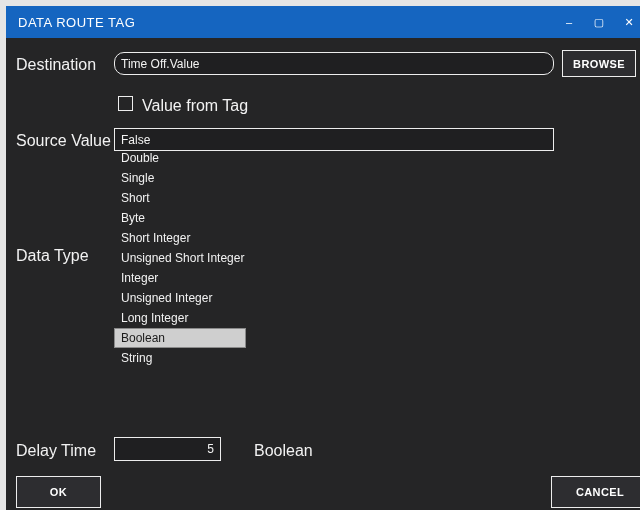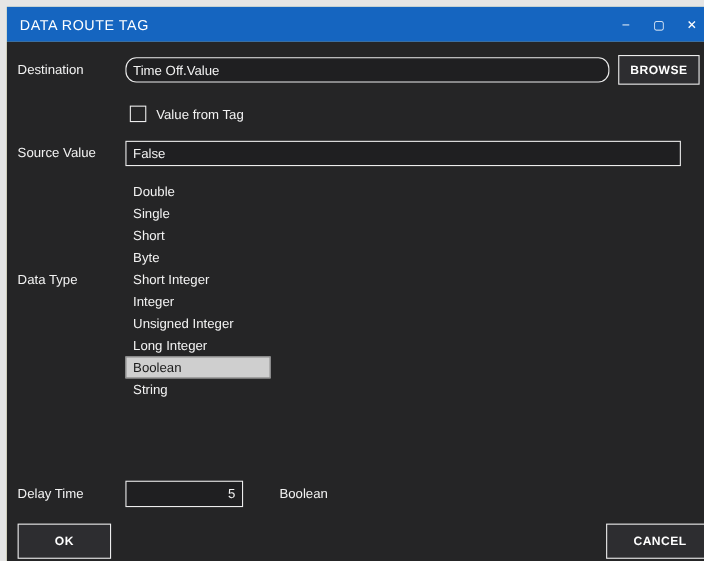--- a/index.html
+++ b/index.html
@@ -14,41 +14,41 @@
   .titlebar .title{
     margin-left:12px;font-size:13px;letter-spacing:.5px;color:#ffffff;
   }
   .win-controls{margin-left:auto;display:flex;align-items:center;height:100%;}
   .win-btn{
     width:30px;height:100%;display:flex;align-items:center;justify-content:center;
     color:#ffffff;font-size:11px;cursor:default;
   }
   .body{position:absolute;top:32px;left:0;right:0;bottom:0;background:#252526;}
 
-  .lbl{position:absolute;font-size:12px;color:#f2f2f2;}
+  .lbl{position:absolute;font-size:16px;color:#f2f2f2;}
 
   .txt{
     position:absolute;background:#1f1f21;border:1px solid #ededed;color:#f2f2f2;
     font-size:12px;font-family:"Liberation Sans",sans-serif;padding:0 6px;outline:none;
     box-sizing:border-box;
   }
 
   .btn{
     position:absolute;background:#2d2d30;border:1px solid #ededed;color:#ffffff;
     font-size:11px;font-weight:bold;font-family:"Liberation Sans",sans-serif;
     letter-spacing:.4px;display:flex;align-items:center;justify-content:center;
     box-sizing:border-box;cursor:default;
   }
 
   .checkbox{
     position:absolute;width:15px;height:15px;background:#252526;
     border:1px solid #ededed;box-sizing:border-box;
   }
 
-  .dt-list{position:absolute;left:108px;top:126px;}
+  .dt-list{position:absolute;left:108px;top:110px;}
   .dt-item{
     height:20px;line-height:18px;font-size:12px;color:#f2f2f2;
     padding:0 6px;border:1px solid transparent;width:fit-content;
     box-sizing:border-box;white-space:nowrap;
   }
   .dt-item.selected{
     width:132px;background:#cfcfcf;color:#1b1b1b;border:1px solid #8a8a8a;
   }
 </style>
 </head>
@@ -68,29 +68,30 @@
   <div class="body">
 
     <span class="lbl" style="left:10px;top:18px;">Destination</span>
     <input class="txt" style="left: 108px; top: 14px; width: 440px; height: 23px; border-radius: 10px;" value="Time Off.Value">
     <div class="btn" style="left:556px;top:12px;width:74px;height:27px;">BROWSE</div>
 
     <span class="checkbox" style="left:112px;top:58px;"></span>
     <span class="lbl" style="left:136px;top:59px;">Value from Tag</span>
 
     <span class="lbl" style="left:10px;top:94px;">Source Value</span>
-    <input class="txt" style="left: 108px; top: 90px; width: 505px; height: 23px;" value="False">
+    <input class="txt" style="left: 108px; top: 90px; width: 440px; height: 23px;" value="False">
 
     <span class="lbl" style="left:10px;top:209px;">Data Type</span>
     <div class="dt-list">
       <div class="dt-item">Double</div>
       <div class="dt-item">Single</div>
       <div class="dt-item">Short</div>
       <div class="dt-item">Byte</div>
       <div class="dt-item">Short Integer</div>
+      <div class="dt-item">Unsigned Short Integer</div>
       <div class="dt-item">Integer</div>
       <div class="dt-item">Unsigned Integer</div>
       <div class="dt-item">Long Integer</div>
       <div class="dt-item selected">Boolean</div>
       <div class="dt-item">String</div>
     </div>
 
     <span class="lbl" style="left:10px;top:404px;">Delay Time</span>
     <input class="txt" style="left: 108px; top: 399px; width: 107px; height: 24px; text-align: right;" value="5">
     <span class="lbl" style="left:248px;top:404px;">Boolean</span>

